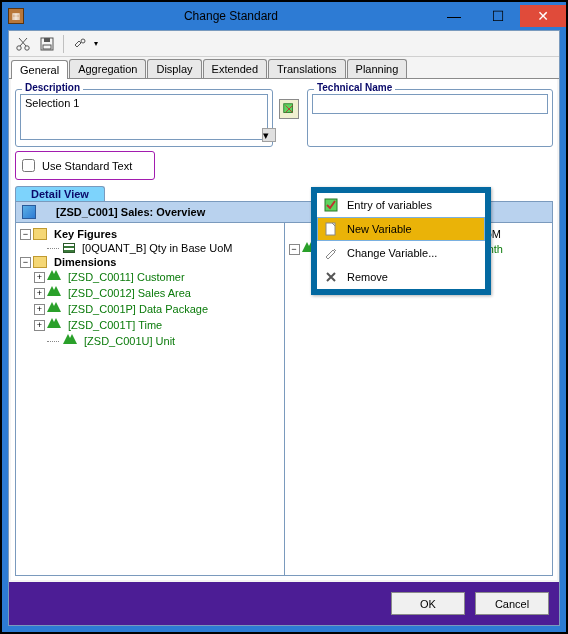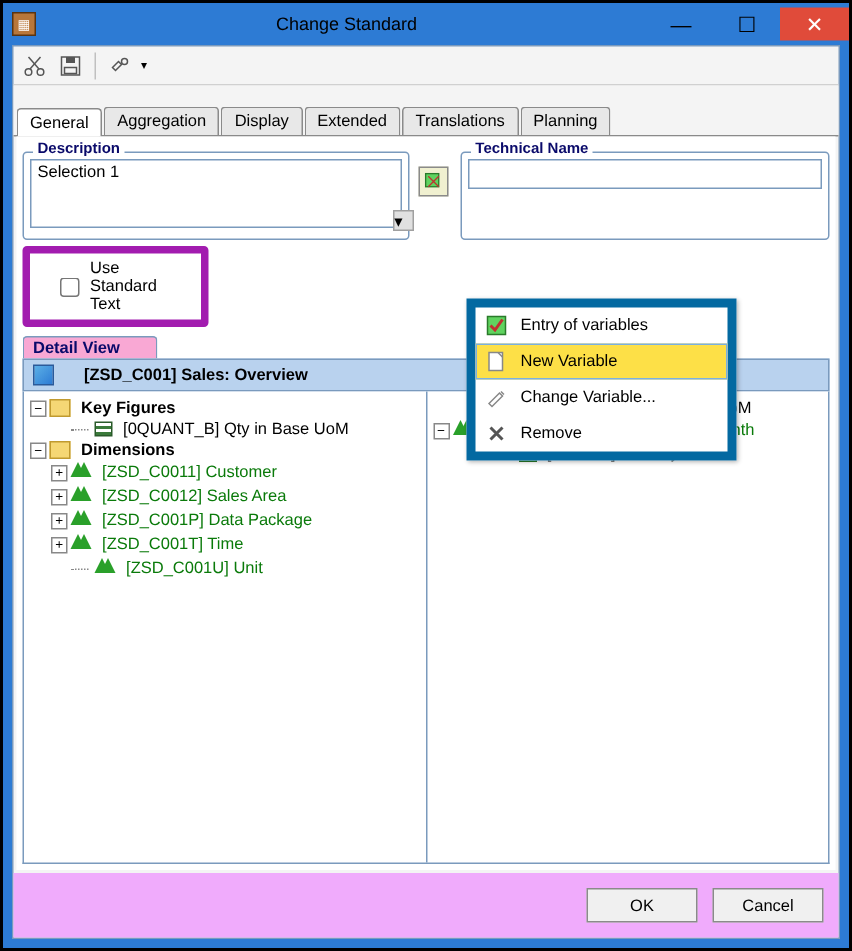--- a/index.html
+++ b/index.html
@@ -10,55 +10,55 @@
 .titlebar .ttitle { flex: 1; text-align: center; font-size: 12px; }
 .titlebar .wbtns { display: flex; }
 .wbtn { width: 44px; height: 22px; background: #2d7bd4; display: flex; align-items: center; justify-content: center; color: #000; font-size: 14px; }
 .wbtn.close { background: #e04b3a; color: #fff; width: 46px; }
 .client { flex: 1; margin: 0 6px 6px 6px; background: #f4f4f4; border: 1px solid #7a9abd; display: flex; flex-direction: column; }
 .toolbar { height: 26px; display: flex; align-items: center; padding: 2px 4px; border-bottom: 1px solid #d0d0d0; gap: 4px; }
 .tbbtn { width: 20px; height: 20px; display: flex; align-items: center; justify-content: center; border: 1px solid transparent; }
 .tbbtn svg { width: 16px; height: 16px; }
 .tbsep { width: 1px; height: 18px; background: #c0c0c0; margin: 0 2px; }
 .tabs { display: flex; padding: 2px 2px 0 2px; border-bottom: 1px solid #8a8a8a; background: #f4f4f4; }
-.tab { padding: 3px 8px; border: 1px solid #8a8a8a; border-bottom: none; background: #e8e8e8; margin-right: 1px; border-radius: 3px 3px 0 0; position: relative; margin-top: 12px; }
+.tab { padding: 3px 8px; border: 1px solid #8a8a8a; border-bottom: none; background: #e8e8e8; margin-right: 1px; border-radius: 3px 3px 0 0; position: relative; }
 .tab.active { background: #fff; top: 1px; }
 .tabbody { flex: 1; background: #fff; margin: 0 2px 2px 2px; display: flex; flex-direction: column; padding: 4px; }
 .row { display: flex; gap: 6px; }
 .fieldset { border: 1px solid #7a9abd; border-radius: 3px; padding: 4px; position: relative; margin-top: 6px; }
 .fieldset .legend { position: absolute; top: -8px; left: 6px; background: #fff; padding: 0 3px; font-weight: bold; color: #0a0a6a; font-size: 10px; }
 .descbox { flex: 1; }
 .descinput { width: 100%; height: 46px; border: 1px solid #7a9abd; background: #fff; padding: 2px 4px; resize: none; }
 .technamebox { flex: 1; }
 .techinput { width: 100%; height: 20px; border: 1px solid #7a9abd; padding: 2px 4px; }
 .iconcol { width: 22px; display: flex; flex-direction: column; gap: 2px; padding-top: 16px; }
 .iconstack { width: 20px; height: 20px; border: 1px solid #8a8a8a; display: flex; align-items: center; justify-content: center; background: #f0f0d0; }
-.checkrow { display: flex; align-items: center; gap: 4px; padding: 4px 16px; border: 5px solid #a21caf; width: 124px; border-radius: 3px; margin-top: 4px; }
-.detailhdr { background: #f9a8d4; border: 1px solid #7a9abd; border-bottom: none; padding: 1px 6px; font-weight: bold; color: #0a0a6a; width: 90px; border-radius: 3px 3px 0 0; margin-top: 6px; }
+.checkrow { display: flex; align-items: center; gap: 4px; padding: 4px 2px; border: 1px solid #a21caf; width: 140px; border-radius: 3px; margin-top: 4px; }
+.detailhdr { background: #7dd3fc; border: 1px solid #7a9abd; border-bottom: none; padding: 1px 6px; font-weight: bold; color: #0a0a6a; width: 90px; border-radius: 3px 3px 0 0; margin-top: 6px; text-align: center; }
 .detailbar { background: #b9d2ee; border: 1px solid #7a9abd; padding: 3px 6px; font-weight: bold; display: flex; align-items: center; gap: 20px; }
 .detailbar .cube { width: 14px; height: 14px; background: linear-gradient(135deg,#5cb0e6,#2d7bd4); border: 1px solid #2a5a9a; }
 .treepanes { flex: 1; display: flex; border: 1px solid #7a9abd; border-top: none; background: #fff; position: relative; }
 .tree { flex: 1; padding: 4px; overflow: auto; }
 .tree.left { border-right: 1px solid #7a9abd; }
 .tn { display: flex; align-items: center; gap: 2px; padding: 1px 0; white-space: nowrap; }
 .tn .exp { width: 11px; height: 11px; border: 1px solid #888; display: flex; align-items: center; justify-content: center; font-size: 9px; line-height: 1; background: #fff; }
 .tn .noexp { width: 11px; }
 .tn .ln { width: 12px; border-top: 1px dotted #888; margin-right: 2px; }
 .ic-folder { width: 14px; height: 12px; background: #f5d775; border: 1px solid #c09a30; }
 .ic-grid { width: 12px; height: 10px; background: repeating-linear-gradient(0deg,#3a7a3a 0 2px,#fff 2px 4px), repeating-linear-gradient(90deg,#3a7a3a 0 2px,transparent 2px 4px); border: 1px solid #2a5a2a; }
 .ic-dim { width: 14px; height: 14px; position: relative; }
 .ic-dim::before, .ic-dim::after { content: ''; position: absolute; width: 0; height: 0; border-left: 5px solid transparent; border-right: 5px solid transparent; border-bottom: 10px solid #2aa02a; }
 .ic-dim::after { left: 4px; }
 .ic-kf { width: 12px; height: 12px; background: #5fd35f; border: 1px solid #2a7a2a; }
 .dim-txt { color: #0a7a0a; }
-.btnrow { display: flex; justify-content: flex-end; gap: 10px; padding: 10px; background: #f0abfc; }
+.btnrow { display: flex; justify-content: flex-end; gap: 10px; padding: 10px; background: #4c1d95; }
 .btn { width: 74px; height: 23px; border: 1px solid #8a8a8a; background: #f0f0f0; display: flex; align-items: center; justify-content: center; }
 .ctxmenu { position: absolute; top: 108px; left: 300px; width: 180px; background: #fff; border: 6px solid #0369a1; box-shadow: 1px 1px 3px rgba(0,0,0,0.3); z-index: 50; }
 .ctxitem { display: flex; align-items: center; padding: 4px 6px; gap: 8px; }
-.ctxitem.hover { background: #fde047; border: 1px solid #7ab0e0; padding: 3px 5px; }
+.ctxitem.hover { background: #eab308; border: 1px solid #7ab0e0; padding: 3px 5px; }
 .ctxitem .cic { width: 16px; height: 16px; display: flex; align-items: center; justify-content: center; }
 .scrollthumb { position: absolute; right: -4px; top: 38px; width: 14px; height: 14px; background: #e0e0e0; border: 1px solid #a0a0a0; }
 .indent1 { margin-left: 14px; }
 .indent2 { margin-left: 28px; }
 </style>
 </head>
 <body>
 
 <div class="window">
   <div class="titlebar">

